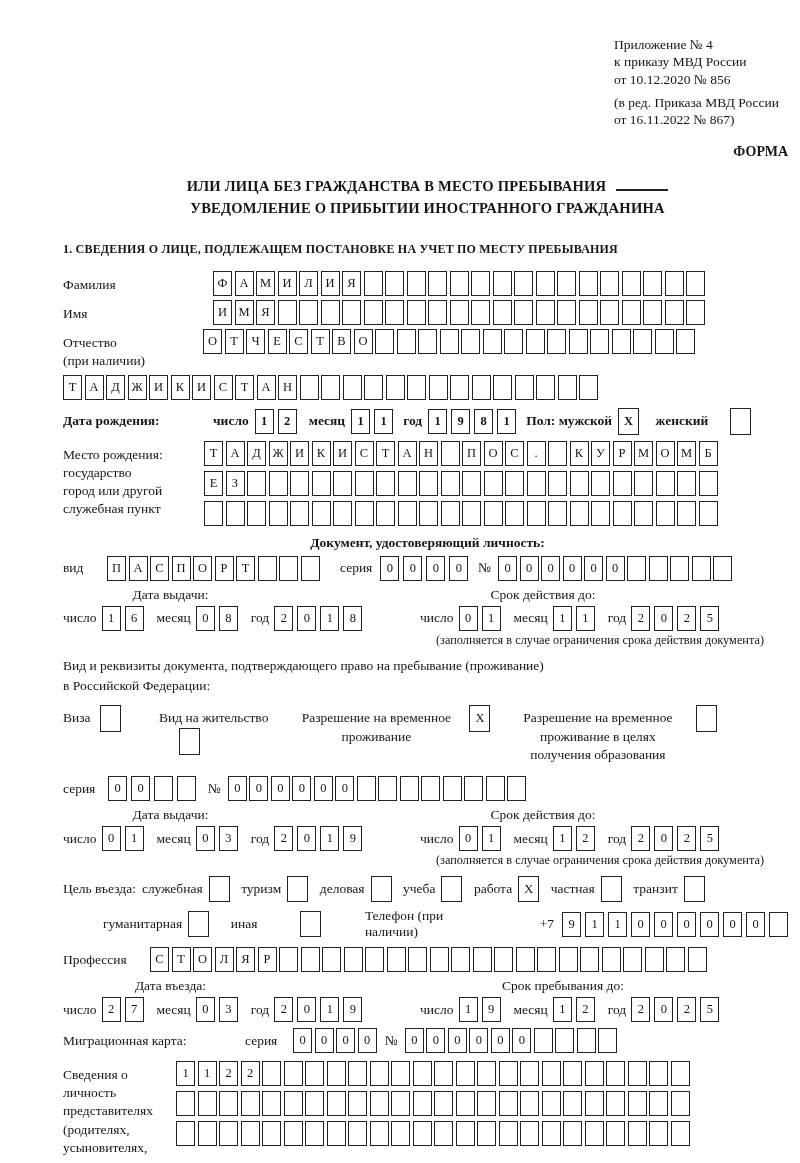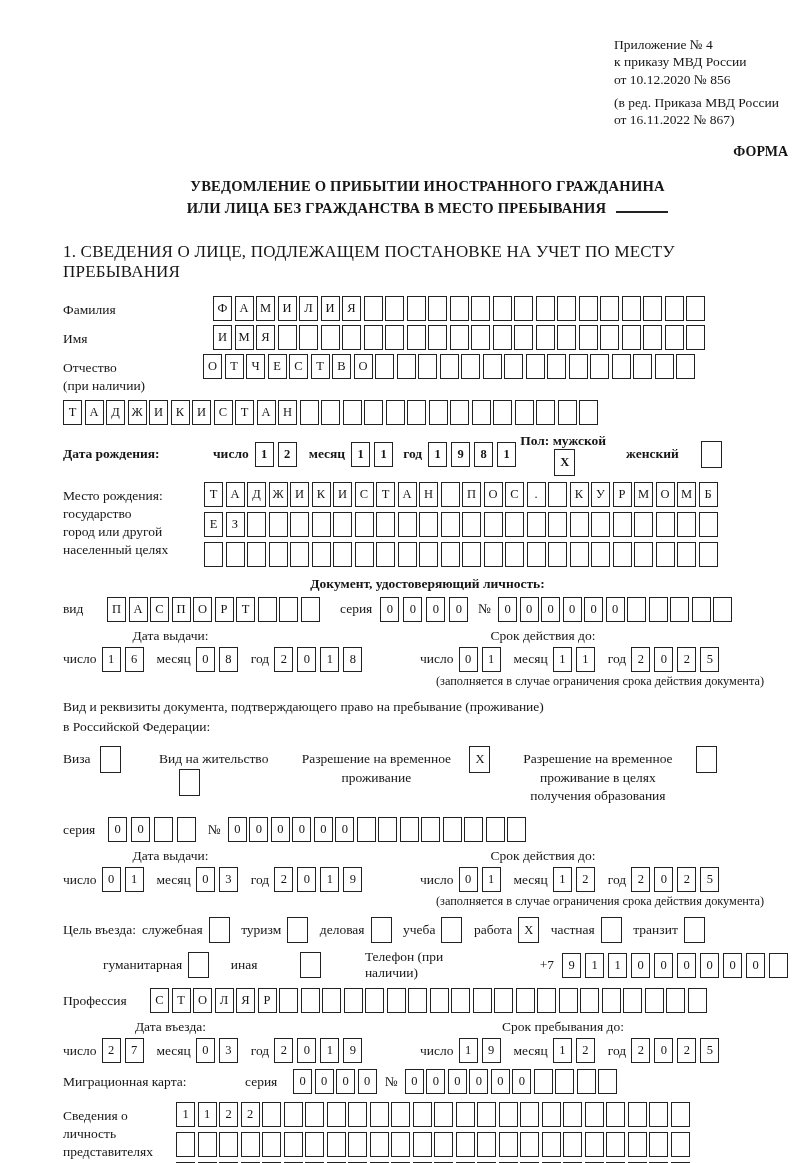--- a/index.html
+++ b/index.html
@@ -11,21 +11,21 @@
   .page{padding:36px 8px 0 63px;box-sizing:border-box;width:800px;height:1163px;}
 
   
   .annex{width:196px;margin-left:551px;line-height:1.28;}
   .edition{margin-top:6px;}
   .forma{width:196px;margin-left:551px;text-align:right;padding-right:22px;box-sizing:border-box;
          font-weight:bold;margin-top:16px;font-size:14px;}
 
   .title{text-align:center;font-weight:bold;font-size:14.6px;line-height:1.5;margin-top:16px;letter-spacing:.2px;}
   .blank-line{display:inline-block;width:52px;border-bottom:2px solid #222;margin-left:10px;vertical-align:baseline;}
-  .sec-head{font-weight:normal;font-size:17px;margin-top:22px;margin-bottom:14px;letter-spacing:.2px;}
+  .sec-head{font-weight:bold;font-size:12px;margin-top:22px;margin-bottom:14px;letter-spacing:.2px;}
 
   
   .frow{display:flex;align-items:flex-start;margin-bottom:4px;}
   .flabel{flex:0 0 auto;line-height:1.35;padding-top:5px;}
   .cells{display:flex;flex:0 0 auto;}
   .cell{box-sizing:border-box;flex:0 0 auto;width:19px;height:25px;border:1.5px solid #222;
         margin-right:2.5px;display:flex;align-items:center;justify-content:center;
         font-size:12.5px;background:#fff;}
 
   .w-surname{width:150px;}
@@ -90,22 +90,22 @@
     <div>к приказу МВД России</div>
     <div>от 10.12.2020 № 856</div>
     <div class="edition">
       <div>(в ред. Приказа МВД России</div>
       <div>от 16.11.2022 № 867)</div>
     </div>
   </div>
   <div class="forma">ФОРМА</div>
 
   <div class="title">
+    <div><span>ИЛИ ЛИЦА БЕЗ ГРАЖДАНСТВА В МЕСТО ПРЕБЫВАНИЯ</span><span class="blank-line"></span></div>
     <div>УВЕДОМЛЕНИЕ О ПРИБЫТИИ ИНОСТРАННОГО ГРАЖДАНИНА</div>
-    <div><span>ИЛИ ЛИЦА БЕЗ ГРАЖДАНСТВА В МЕСТО ПРЕБЫВАНИЯ</span><span class="blank-line"></span></div>
   </div>
 
   <div class="sec-head">1. СВЕДЕНИЯ О ЛИЦЕ, ПОДЛЕЖАЩЕМ ПОСТАНОВКЕ НА УЧЕТ ПО МЕСТУ ПРЕБЫВАНИЯ</div>
 
   <div class="frow">
     <span class="flabel w-surname">Фамилия</span>
     <span class="cells">
         <span class="cell">Ф</span>
         <span class="cell">А</span>
         <span class="cell">М</span>
@@ -241,40 +241,40 @@
       </span>
     <span class="inl" style="margin-left:6px;">
         <span class="lab">год</span>
       <span class="cells dg">
           <span class="cell">1</span>
           <span class="cell">9</span>
           <span class="cell">8</span>
           <span class="cell">1</span>
         </span>
       </span>
-    <span class="inl" style="margin-left:0;flex-direction:column;">
+    <span class="inl" style="margin-left:6px;">
         <span class="lab">Пол: мужской</span>
       <span class="cells chk">
           <span class="cell">X</span>
         </span>
       </span>
     <span class="inl" style="margin-left:14px;">
         <span class="lab">женский</span>
       <span class="cells chk" style="margin-left:16px;">
           <span class="cell"></span>
         </span>
       </span>
   </div>
 
   <div class="frow" style="margin-top:6px;">
     <span class="flabel w-birthpl">
       <span>Место рождения:</span><br>
       <span>государство</span><br>
       <span>город или другой</span><br>
-      <span>населенный целях</span>
+      <span>служебная пункт</span>
     </span>
     <span class="stackrows">
       <span class="cells">
           <span class="cell">Т</span>
           <span class="cell">А</span>
           <span class="cell">Д</span>
           <span class="cell">Ж</span>
           <span class="cell">И</span>
           <span class="cell">К</span>
           <span class="cell">И</span>

